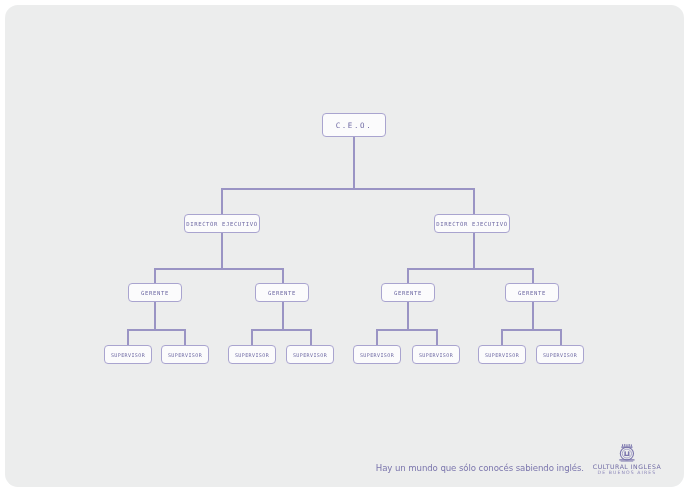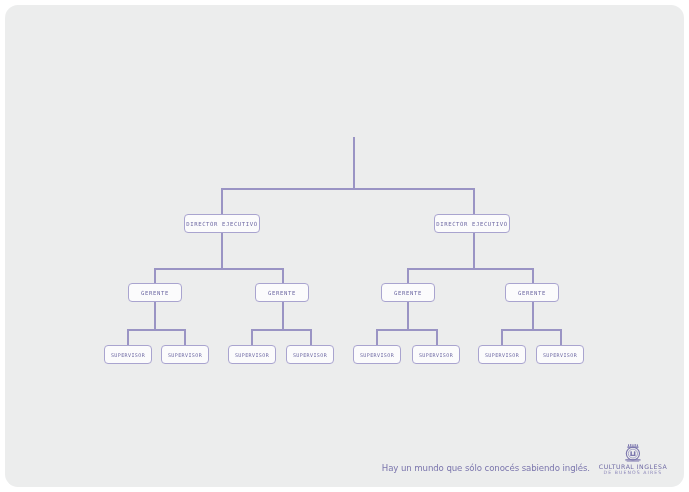--- a/index.html
+++ b/index.html
@@ -63,21 +63,20 @@
   .line.v { width: 1.6px; }
   .line.h { height: 1.6px; }
 
   
   #footer {
     position: absolute;
     left: 0;
     bottom: 0;
     width: 679px;
     height: 46px;
-    margin-left: 6px;
   }
   #tagline {
     position: absolute;
     right: 100px;
     bottom: 14px;
     color: #7b76ad;
     font-family: "DejaVu Sans", sans-serif;
     font-size: 8.6px;
     letter-spacing: -0.1px;
     white-space: nowrap;
@@ -139,20 +138,21 @@
         <div class="line v" style="left: 246px; top: 324px; height: 16px;"></div>
         <div class="line v" style="left: 305px; top: 324px; height: 16px;"></div>
         <div class="line v" style="left: 402px; top: 297px; height: 27px;"></div>
         <div class="line h" style="left: 371px; top: 324px; width: 60px;"></div>
         <div class="line v" style="left: 371px; top: 324px; height: 16px;"></div>
         <div class="line v" style="left: 431px; top: 324px; height: 16px;"></div>
         <div class="line v" style="left: 527px; top: 297px; height: 27px;"></div>
         <div class="line h" style="left: 496px; top: 324px; width: 59px;"></div>
         <div class="line v" style="left: 496px; top: 324px; height: 16px;"></div>
         <div class="line v" style="left: 555px; top: 324px; height: 16px;"></div>
+        <div class="node lvl0" style="left: 317px; top: 108px; width: 64px; height: 24px;">C.E.O.</div>
         <div class="node lvl1" style="left: 179px; top: 209px; width: 76px; height: 19px;">DIRECTOR EJECUTIVO</div>
         <div class="node lvl1" style="left: 429px; top: 209px; width: 76px; height: 19px;">DIRECTOR EJECUTIVO</div>
         <div class="node lvl2" style="left: 123px; top: 278px; width: 54px; height: 19px;">GERENTE</div>
         <div class="node lvl2" style="left: 250px; top: 278px; width: 54px; height: 19px;">GERENTE</div>
         <div class="node lvl2" style="left: 376px; top: 278px; width: 54px; height: 19px;">GERENTE</div>
         <div class="node lvl2" style="left: 500px; top: 278px; width: 54px; height: 19px;">GERENTE</div>
         <div class="node lvl3" style="left: 99px; top: 340px; width: 48px; height: 19px;">SUPERVISOR</div>
         <div class="node lvl3" style="left: 156px; top: 340px; width: 48px; height: 19px;">SUPERVISOR</div>
         <div class="node lvl3" style="left: 223px; top: 340px; width: 48px; height: 19px;">SUPERVISOR</div>
         <div class="node lvl3" style="left: 281px; top: 340px; width: 48px; height: 19px;">SUPERVISOR</div>

